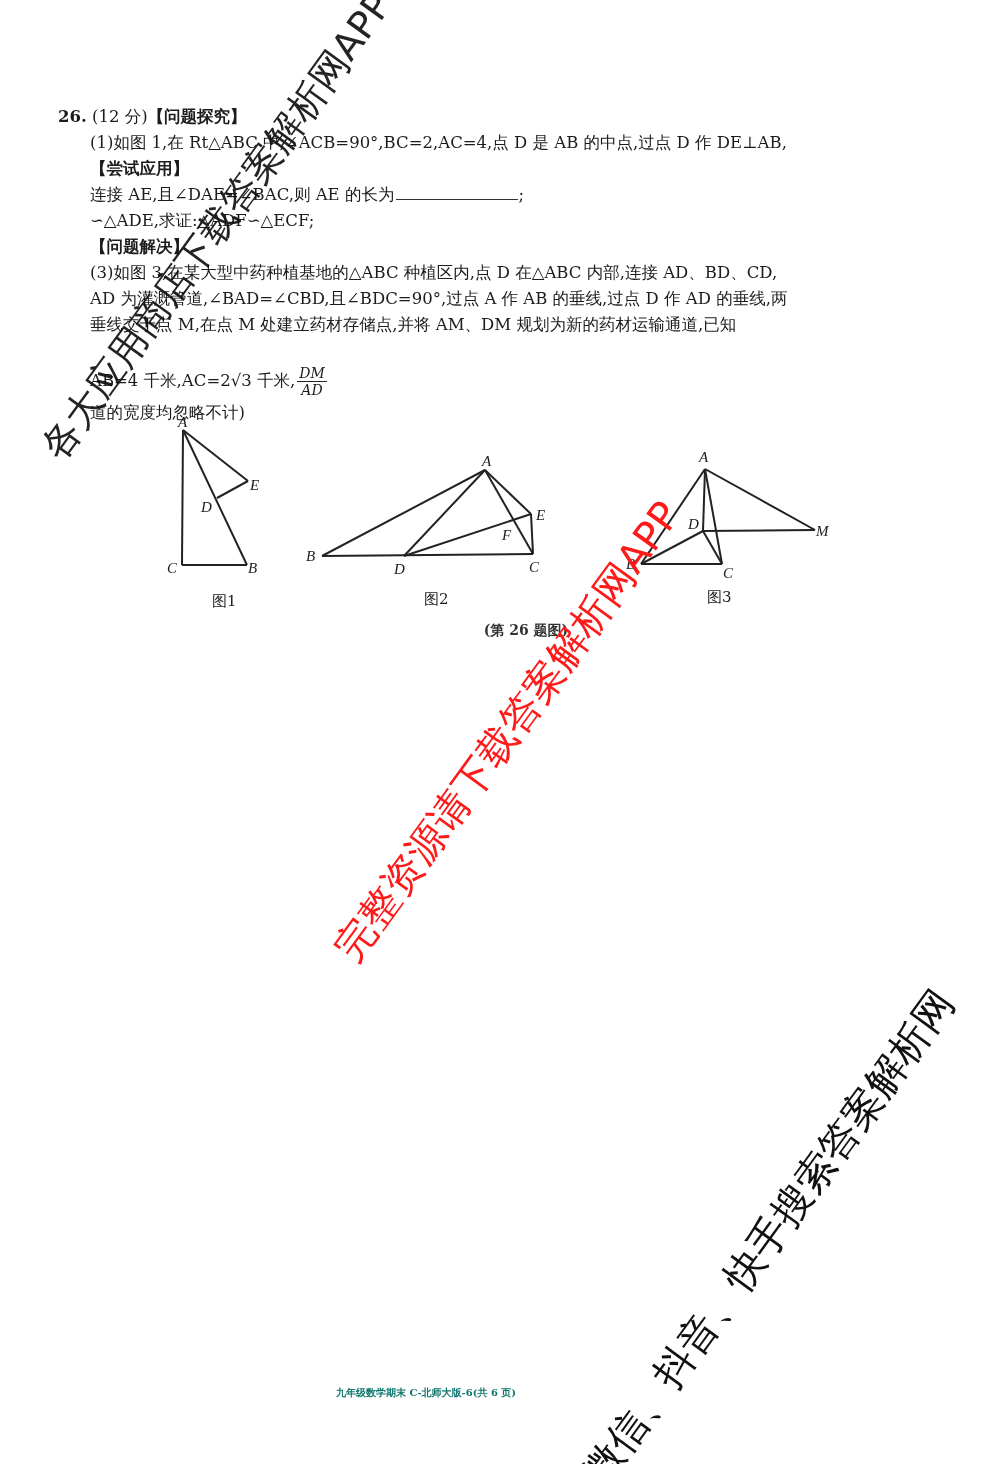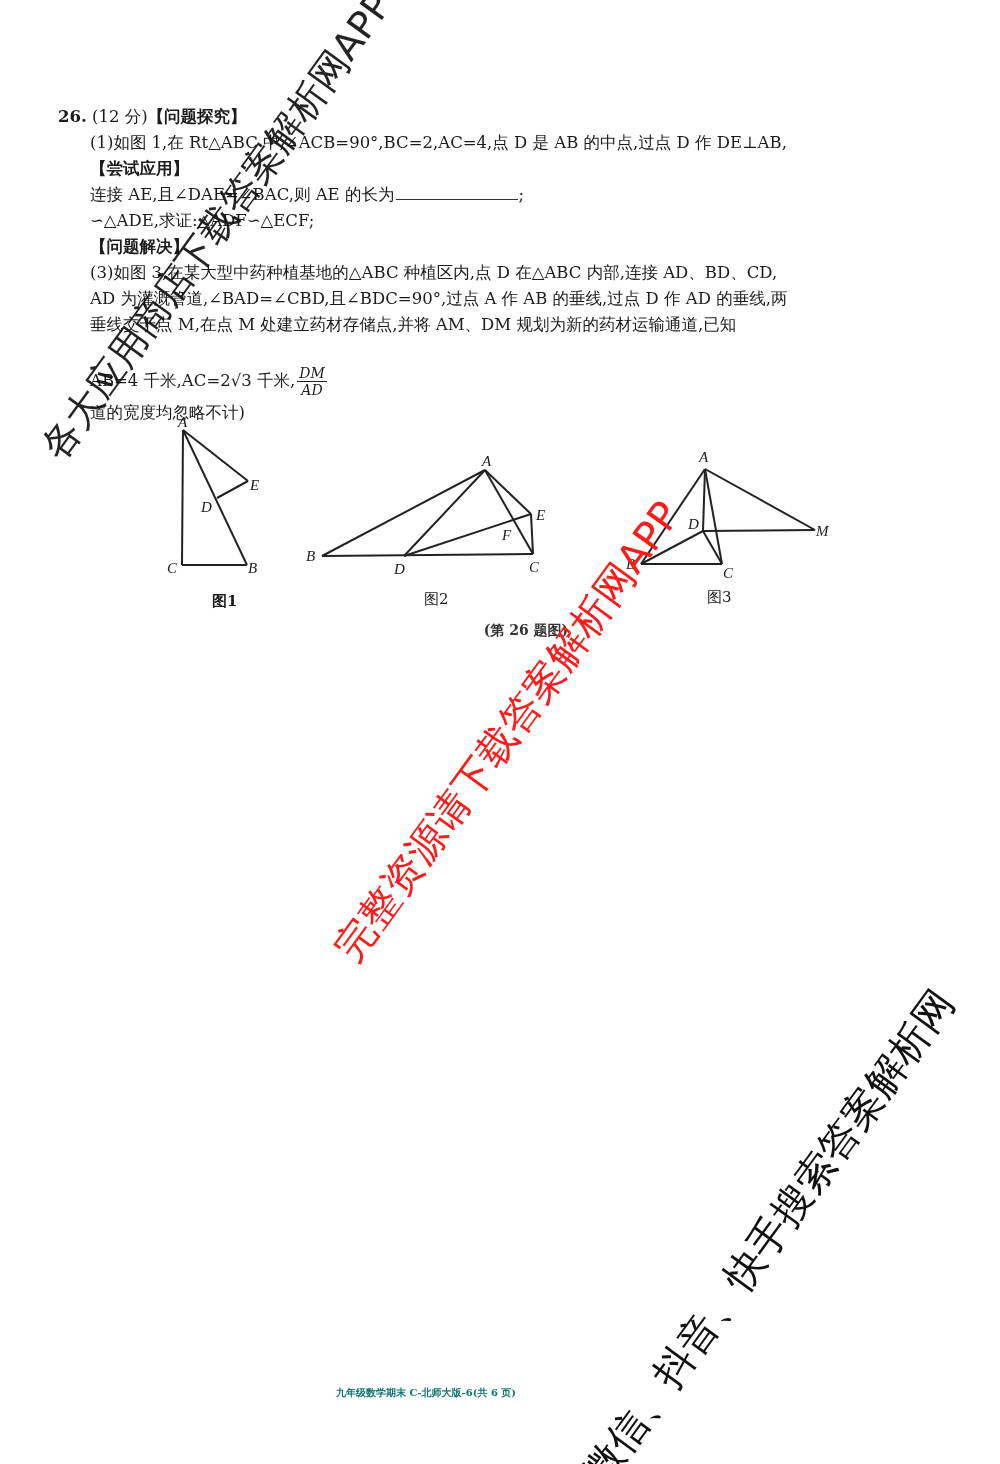--- a/index.html
+++ b/index.html
@@ -70,21 +70,21 @@
         <line x1="33" y1="20" x2="97" y2="155"></line>
         <line x1="33" y1="20" x2="98" y2="71"></line>
         <line x1="67" y1="88" x2="98" y2="71"></line>
       </g>
       <text class="pt" x="28" y="17">A</text>
       <text class="pt" x="100" y="80">E</text>
       <text class="pt" x="51" y="102">D</text>
       <text class="pt" x="17" y="163">C</text>
       <text class="pt" x="98" y="163">B</text>
     </svg>
-    <div class="fig-label" style="left:62px; top:182px;font-weight:bold;">图1</div>
+    <div class="fig-label" style="left:62px; top:182px;">图1</div>
   </div>
 
   <div class="fig" style="left:295px; top:440px; width:270px; height:180px;">
     <svg width="270" height="180">
       <g stroke="#222" stroke-width="2" fill="none">
         <line x1="27" y1="116" x2="238" y2="114"></line>
         <line x1="27" y1="116" x2="190" y2="30"></line>
         <line x1="109" y1="116" x2="190" y2="30"></line>
         <line x1="190" y1="30" x2="238" y2="114"></line>
         <line x1="190" y1="30" x2="236" y2="74"></line>

